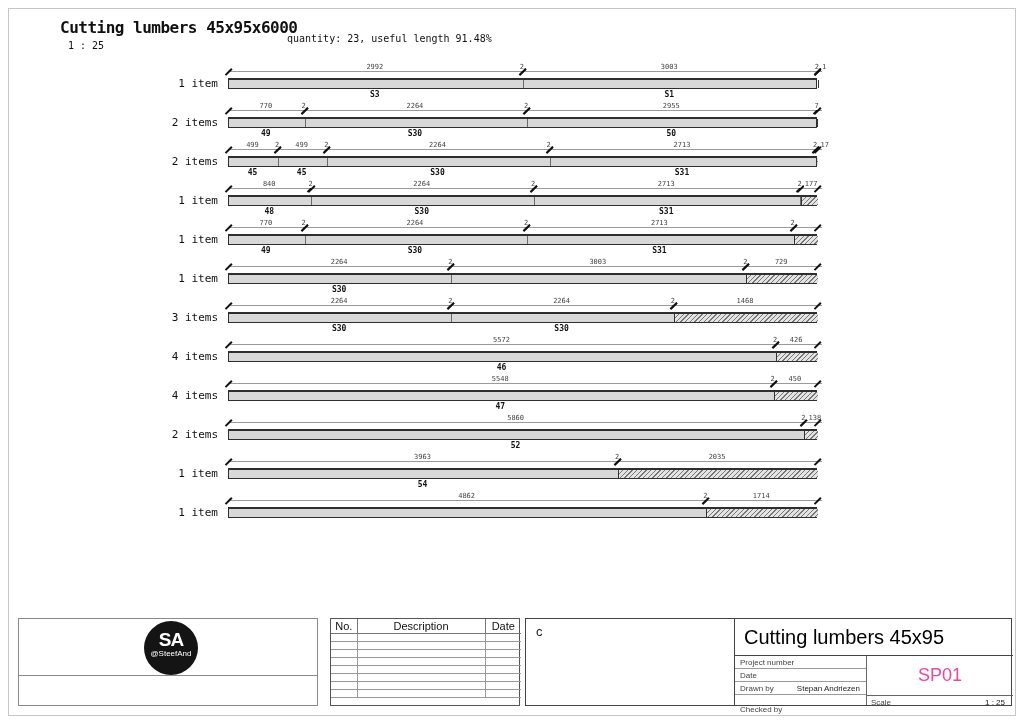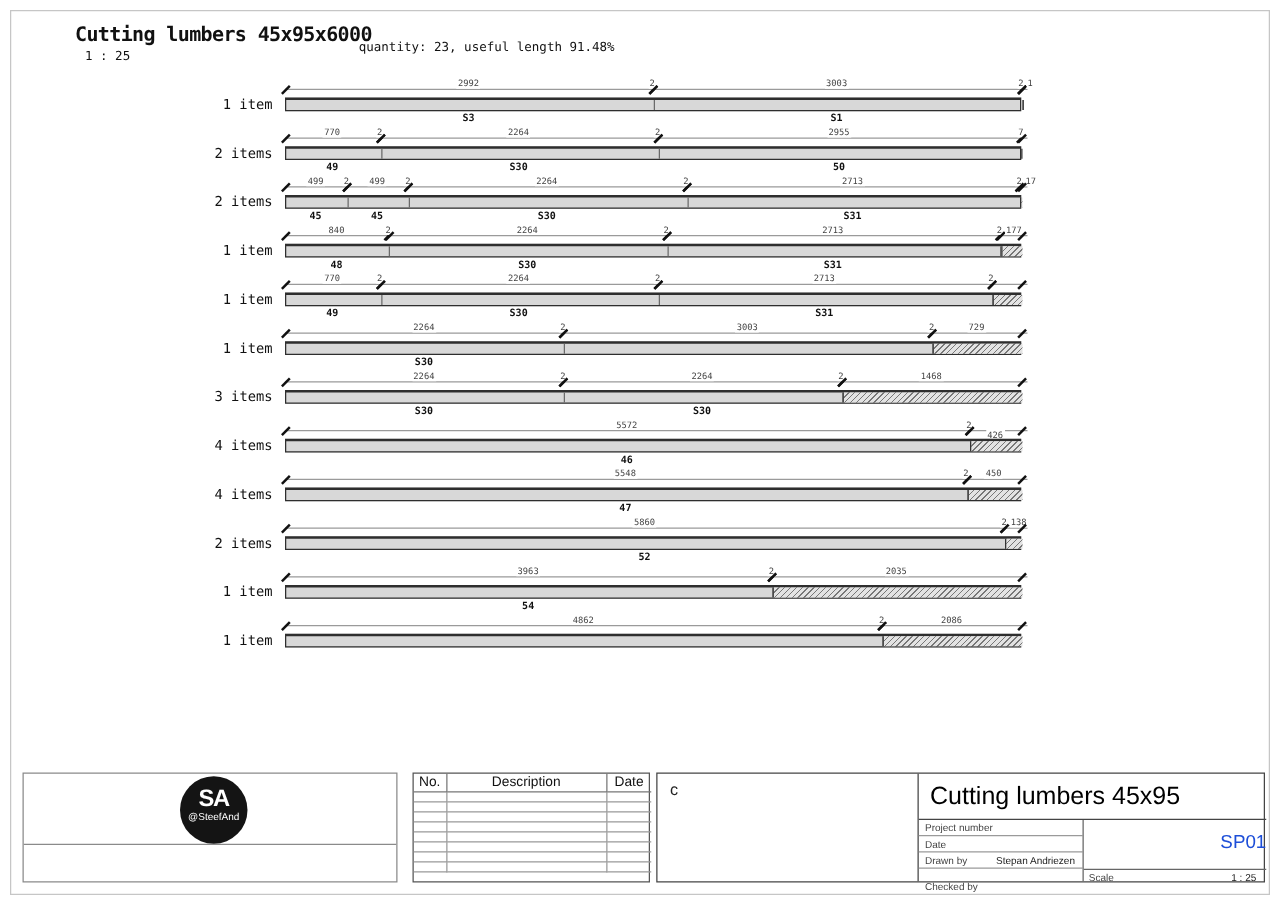--- a/index.html
+++ b/index.html
@@ -44,21 +44,21 @@
 
   
   .tb{position:absolute;left:525px;top:618px;width:487px;height:88px;border:1px solid #444;font-family:"Liberation Sans",sans-serif;}
   .tb-corner{position:absolute;left:10px;top:5px;font-size:13px;color:#222;}
   .tb-vdiv{position:absolute;left:208px;top:0;bottom:0;width:1px;background:#444;}
   .tb-title{position:absolute;left:209px;top:0;width:278px;height:37px;border-bottom:1px solid #444;font-size:20px;padding:7px 0 0 9px;color:#000;}
   .tb-field{position:absolute;left:209px;width:131px;border-bottom:1px solid #9a9a9a;font-size:8px;color:#444;padding:2px 0 0 5px;}
   .tb-field .val{float:right;padding-right:6px;color:#222;}
   .tb-field.last{border-bottom:none;}
   .tb-col2{position:absolute;left:340px;top:37px;bottom:0;width:1px;background:#666;}
-  .tb-code{position:absolute;left:341px;top:37px;width:146px;height:39px;font-size:15px;text-align:right;padding-top:9px;color:#1d4ed8;}
+  .tb-code{position:absolute;left:341px;top:37px;width:146px;height:39px;font-size:18px;text-align:center;padding-top:9px;color:#ec4899;}
   .tb-scale-row{position:absolute;left:341px;top:76px;width:146px;height:12px;border-top:1px solid #666;font-size:8px;color:#444;padding:2px 0 0 4px;}
   .tb-scale-row .val{float:right;padding-right:8px;color:#222;}
 </style>
 </head>
 <body>
 
 <div class="frame"></div>
 
 <div class="h-title">Cutting lumbers 45x95x6000</div>
 <div class="h-scale">1 : 25</div>
@@ -275,21 +275,21 @@
     </div>
     <div class="cut-row" style="top: 335px;">
       <div class="count">4 items</div>
       <div class="dimwrap">
         <div class="dimbase"></div>
         <div class="tick" style="left: -4px;"></div>
         <span class="dimnum" style="left: 263.892px; width: 19.2px;">5572</span>
         <div class="tick" style="left: 542.985px;"></div>
         <span class="dimnum" style="left: 543.933px; width: 6.3px;">2</span>
         <div class="tick" style="left: 543.181px;"></div>
-        <span class="dimnum" style="left: 560.64px; width: 14.9px; margin-top: 8px;">426</span>
+        <span class="dimnum" style="left: 560.64px; width: 14.9px;">426</span>
         <div class="tick" style="left: 585px;"></div>
       </div>
       <div class="bar">
         <div class="cutline" style="left: 546.985px;"></div>
         <div class="waste" style="left: 547.181px; width: 41.819px;"></div>
       </div>
       <div class="labwrap">
         <span class="seglabel" style="left: 273.492px;">46</span>
       </div>
     </div>
@@ -355,21 +355,21 @@
     </div>
     <div class="cut-row" style="top: 491px;">
       <div class="count">1 item</div>
       <div class="dimwrap">
         <div class="dimbase"></div>
         <div class="tick" style="left: -4px;"></div>
         <span class="dimnum" style="left: 229.043px; width: 19.2px;">4862</span>
         <div class="tick" style="left: 473.286px;"></div>
         <span class="dimnum" style="left: 474.235px; width: 6.3px;">2</span>
         <div class="tick" style="left: 473.483px;"></div>
-        <span class="dimnum" style="left: 523.641px; width: 19.2px;">2086</span>
+        <span class="dimnum" style="left: 523.641px; width: 19.2px;">1714</span>
         <div class="tick" style="left: 585px;"></div>
       </div>
       <div class="bar">
         <div class="cutline" style="left: 477.286px;"></div>
         <div class="waste" style="left: 477.483px; width: 111.517px;"></div>
       </div>
     </div>
   </div>
 
 <div class="logo-block">

